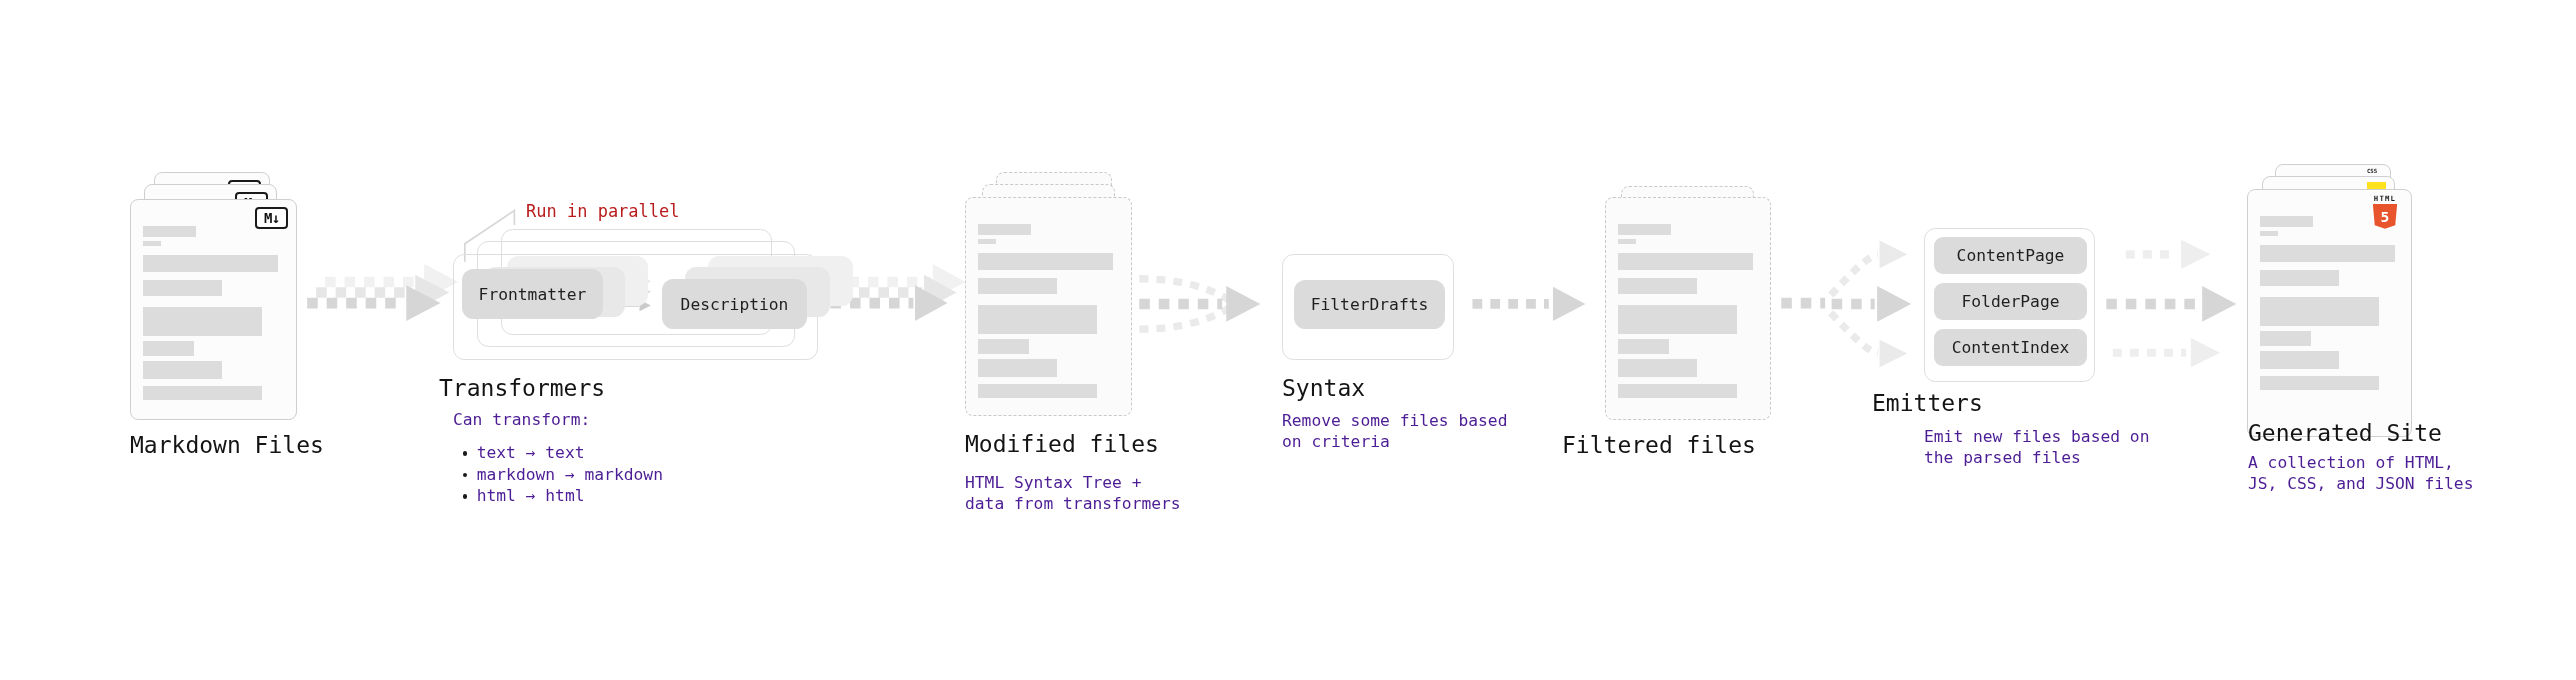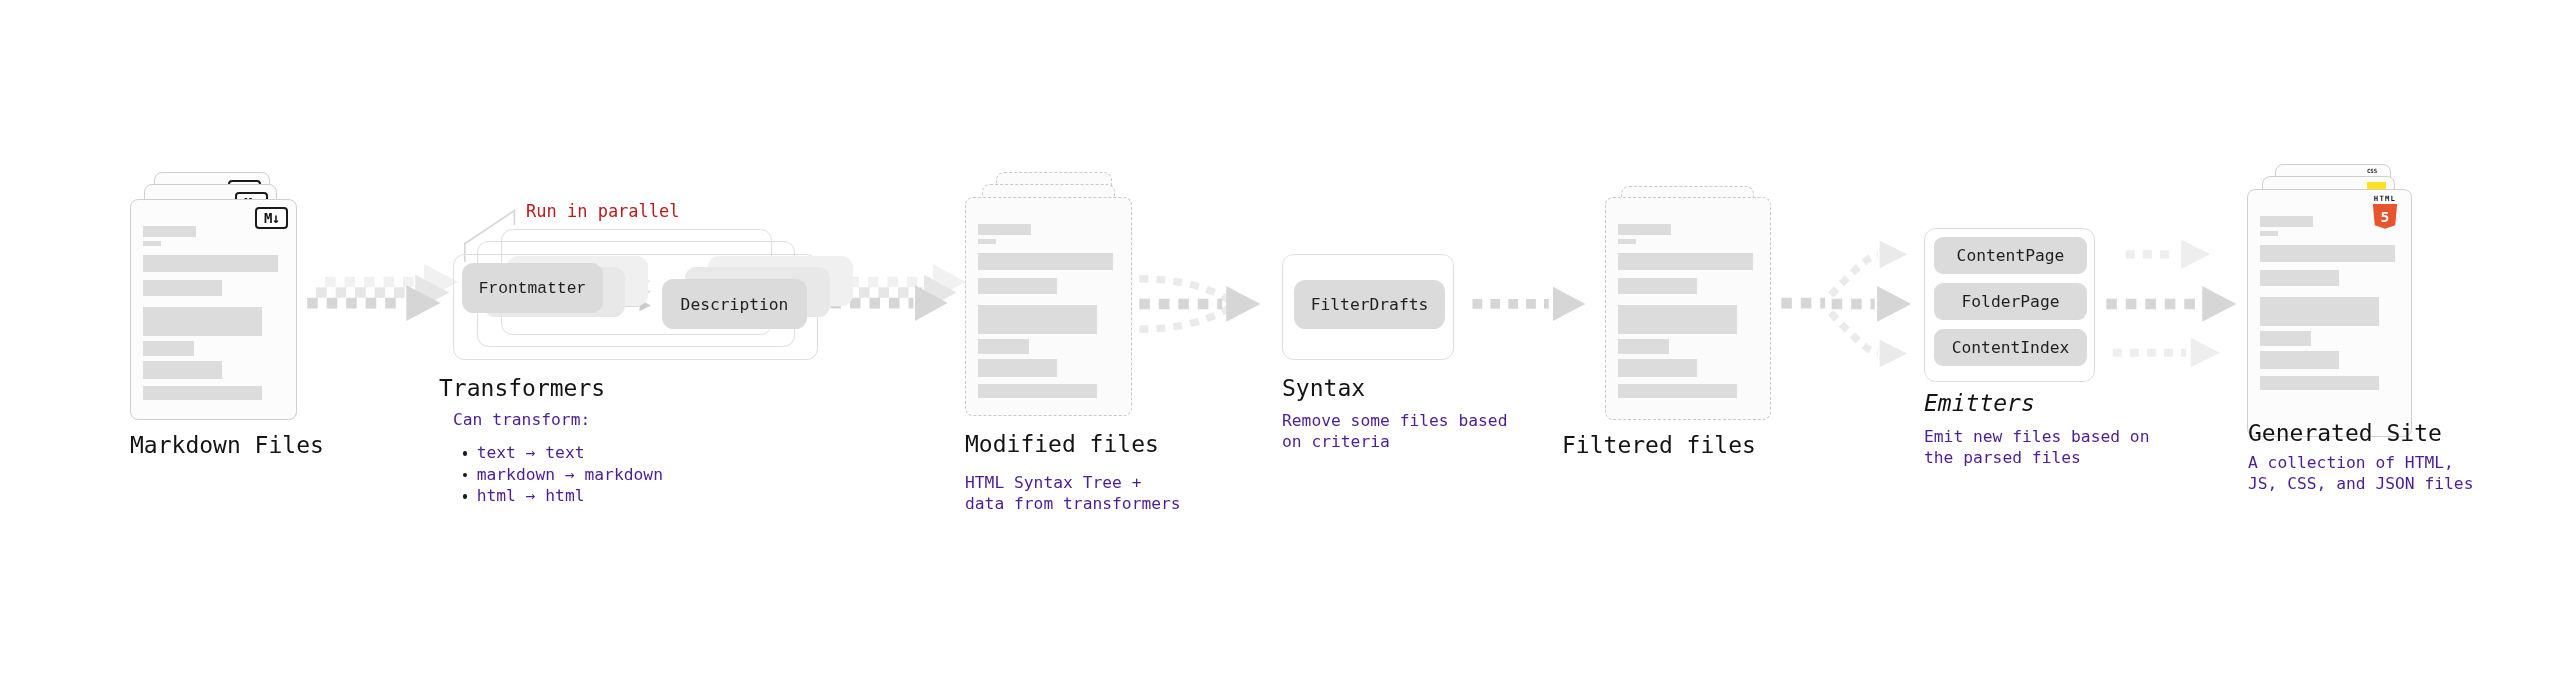--- a/index.html
+++ b/index.html
@@ -162,21 +162,21 @@
   <div>
     <div class="annotation" style="left:526px;top:201px;">Run in parallel</div>
     <div class="obox" style="left:501px;top:229px;width:271px;height:106px;"></div>
     <div class="obox" style="left:477px;top:241px;width:318px;height:106px;"></div>
     <div class="obox" style="left:453px;top:254px;width:365px;height:106px;"></div>
 
     <div class="pill ghost2" style="left:507px;top:256px;width:141px;height:50px;"></div>
     <div class="pill ghost2" style="left:708px;top:256px;width:145px;height:50px;"></div>
     <div class="pill ghost1" style="left:484px;top:267px;width:141px;height:50px;"></div>
     <div class="pill ghost1" style="left:685px;top:267px;width:145px;height:50px;"></div>
-    <div class="pill" style="left:462px;top:263px;width:141px;height:50px;font-family:Liberation Mono, monospace;">Frontmatter</div>
+    <div class="pill" style="left:462px;top:269px;width:141px;height:50px;">Frontmatter</div>
     <div class="pill" style="left:662px;top:279px;width:145px;height:50px;">Description</div>
 
     <div class="stage-title" style="left:439px;top:375px;">Transformers</div>
     <div class="stage-desc" style="left:453px;top:409px;">
       <div>Can transform:</div>
       <ul class="bullets">
         <li>text → text</li>
         <li>markdown → markdown</li>
         <li>html → html</li>
       </ul>
@@ -230,21 +230,21 @@
       </div>
     </div>
     <div class="stage-title" style="left:1562px;top:432px;">Filtered files</div>
   </div>
 
   <div>
     <div class="obox white" style="left:1924px;top:228px;width:171px;height:154px;"></div>
     <div class="pill emit" style="left:1934px;top:237px;width:153px;height:37px;">ContentPage</div>
     <div class="pill emit" style="left:1934px;top:283px;width:153px;height:37px;">FolderPage</div>
     <div class="pill emit" style="left:1934px;top:329px;width:153px;height:37px;">ContentIndex</div>
-    <div class="stage-title" style="left:1924px;top:390px;font-style:italic;">Emitters</div>
+    <div class="stage-title" style="left:1872px;top:390px;">Emitters</div>
     <div class="stage-desc" style="left:1924px;top:426px;">
       <div>Emit new files based on</div>
       <div>the parsed files</div>
     </div>
   </div>
 
   <div>
     <div class="card" style="left:2275px;top:164px;width:116px;height:61px;">
       <div class="css-icon">
         <div class="css-word">CSS</div>

